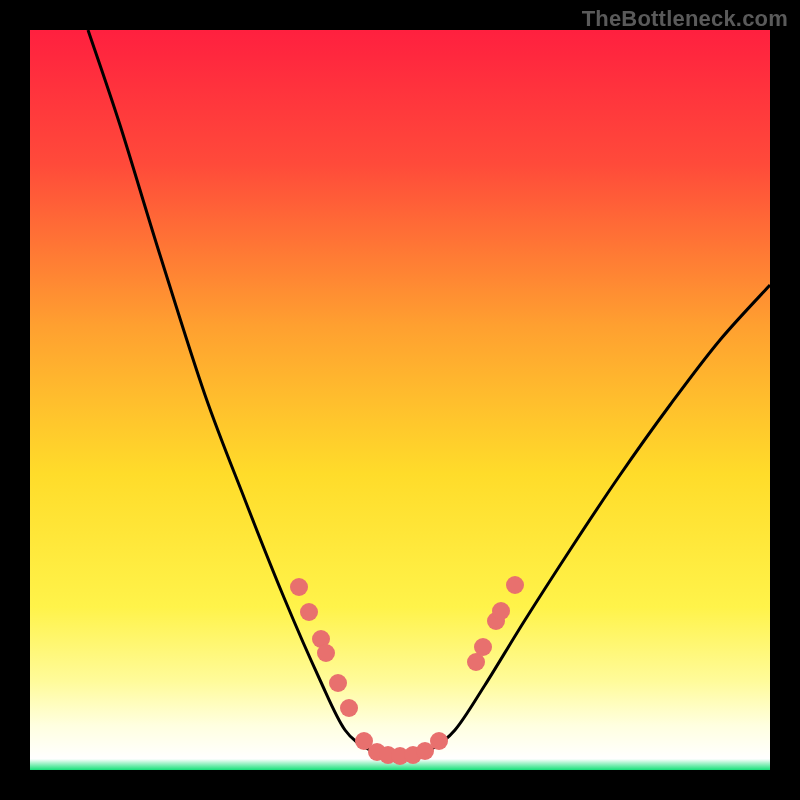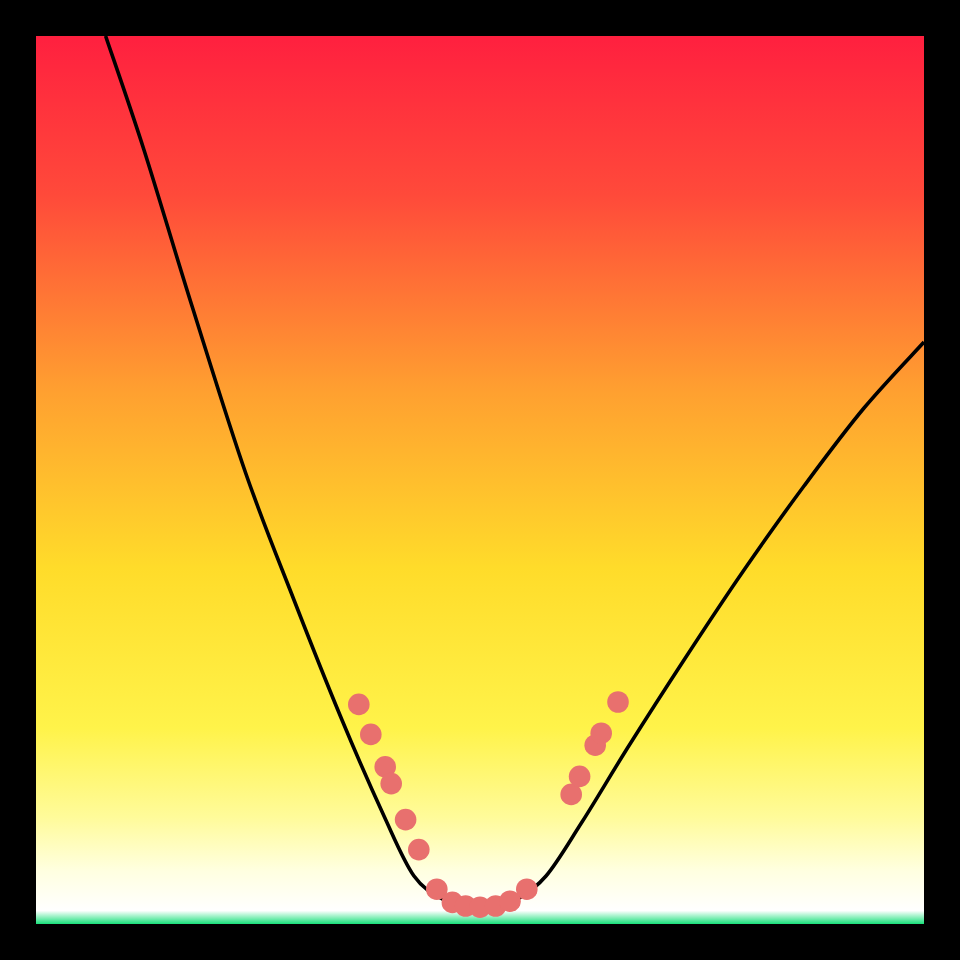--- a/index.html
+++ b/index.html
@@ -37,20 +37,21 @@
     letter-spacing: 0.2px;
     user-select: none;
   }
   svg { display: block; }
 </style>
 </head>
 <body>
 
 <div class="frame">
 
+  <div class="watermark">TheBottleneck.com</div>
 
   <div class="plot-area">
     <svg id="chart-svg" width="740" height="740" viewBox="0 0 740 740">
       <defs>
         <linearGradient id="bg-grad" x1="0" y1="0" x2="0" y2="1">
             <stop offset="0%" stop-color="#ff203f"></stop>
             <stop offset="18%" stop-color="#ff4a3a"></stop>
             <stop offset="40%" stop-color="#ffa030"></stop>
             <stop offset="60%" stop-color="#ffdc2a"></stop>
             <stop offset="78%" stop-color="#fff34a"></stop>

